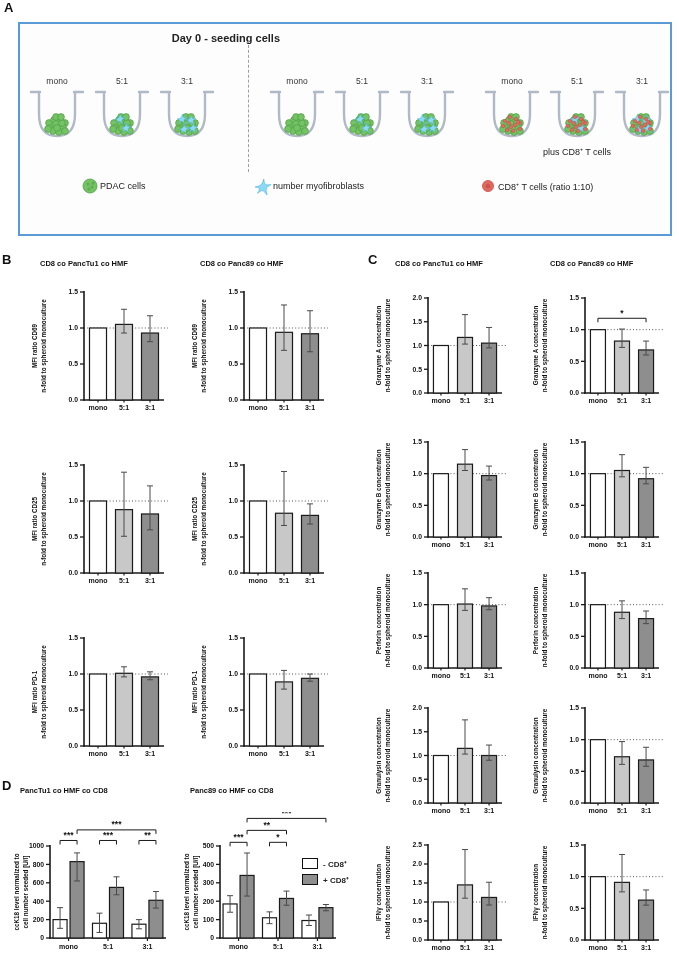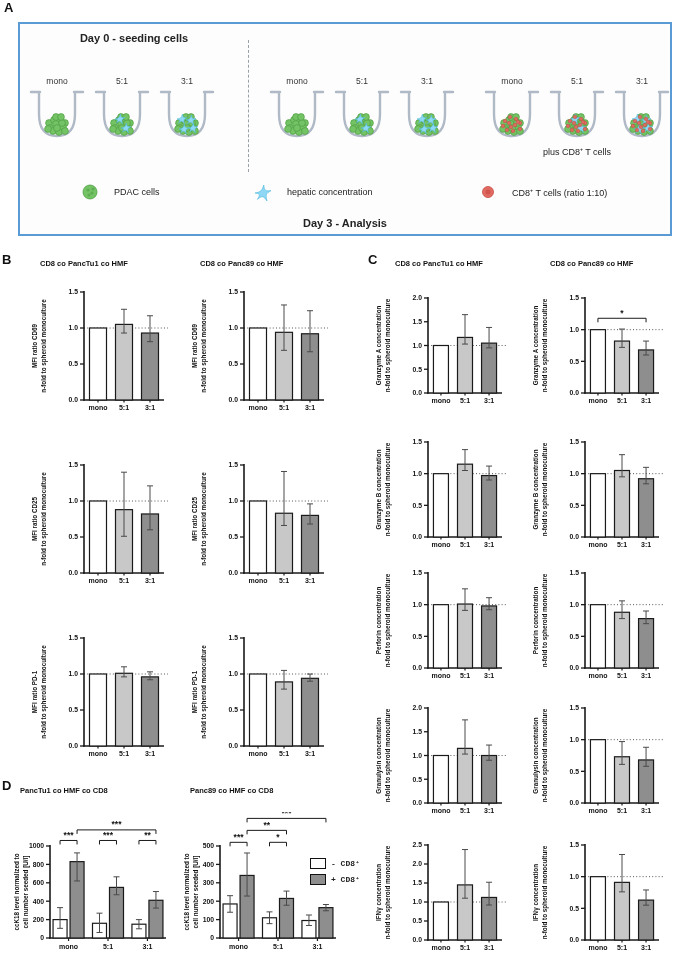--- a/index.html
+++ b/index.html
@@ -1,40 +1,40 @@
 <!DOCTYPE html>
 <html><head>
 <meta charset="utf-8">
 <style>
   html,body{margin:0;padding:0;background:#ffffff;}
   .figure{position:relative;width:679px;height:954px;background:#ffffff;overflow:hidden;
           font-family:"Liberation Sans",sans-serif;color:#1a1a1a;}
   .plabel{position:absolute;font-size:13px;font-weight:bold;color:#111;}
   
   .abox{position:absolute;left:18px;top:22px;width:650px;height:210px;border:2px solid #5b9bd5;background:#fdfdfd;}
-  .day-title{position:absolute;top:8px;font-size:11px;font-weight:bold;color:#222;text-align:center;}
+  .day-title{position:absolute;top:8px;font-size:11px;font-weight:bold;color:#222;text-align:right;padding-left:32px;}
   .day0{left:0;width:228px;}
   .day2{left:228px;width:420px;}
   .divider{position:absolute;left:228px;top:16px;height:132px;border-left:1.5px dashed #9aa0a6;}
   .well{position:absolute;top:52px;width:58px;text-align:center;}
   .wlabel{font-size:8.5px;color:#333;height:11px;}
   .plus-cd8{position:absolute;left:445px;top:121px;width:224px;text-align:center;font-size:9px;color:#222;}
   #aLegend{position:absolute;left:0;top:152px;width:100%;height:22px;}
-  .aleg{position:absolute;top:6px;display:flex;align-items:center;gap:14px;font-size:9px;color:#222;white-space:nowrap;}
+  .aleg{position:absolute;top:0;display:flex;align-items:center;gap:0;font-size:9px;color:#222;white-space:nowrap;}
   .day3{position:absolute;bottom:5px;left:0;width:100%;text-align:center;font-size:11px;font-weight:bold;color:#222;}
   
   .ctitle{position:absolute;font-size:7.5px;font-weight:bold;text-align:left;color:#111;white-space:nowrap;}
   .chart{position:absolute;}
   .chart svg{display:block;}
   .tick{font-family:"Liberation Sans",sans-serif;font-size:6.8px;font-weight:bold;fill:#111;}
   .ylab{font-family:"Liberation Sans",sans-serif;font-size:6.3px;font-weight:bold;fill:#111;}
   .xlab{font-family:"Liberation Sans",sans-serif;font-size:7px;font-weight:bold;fill:#111;}
   .sig{font-family:"Liberation Sans",sans-serif;font-size:8.5px;font-weight:bold;fill:#111;}
   
-  .d-legend{position:absolute;left:310px;top:858px;font-family:Liberation Mono, monospace;}
+  .d-legend{position:absolute;left:302px;top:858px;}
   .d-legend-row{display:flex;align-items:center;gap:5px;margin-bottom:5px;font-size:8px;font-weight:600;color:#222;white-space:nowrap;}
   .sw{display:inline-block;width:14px;height:9px;border:1.2px solid #111;background:#ffffff;}
   .sw2{background:#8e8e8e;}
 </style>
 </head>
 <body>
 
 <div class="figure">
 
   <div class="plabel" style="left:4px;top:0px">A</div>
@@ -268,31 +268,30 @@
             <circle cx="12" cy="11" r="1.6" fill="#4f9e44" opacity="0.6"></circle>
             <circle cx="9" cy="13" r="1.6" fill="#4f9e44" opacity="0.6"></circle>
             <circle cx="13" cy="7" r="1.6" fill="#4f9e44" opacity="0.6"></circle>
           </svg>
           <span>PDAC cells</span>
         </div>
         <div class="aleg" style="left: 233px;">
           <svg width="20" height="20">
             <path d="M2,11 C8,9.8 8.8,9 10.8,3 C11.2,8.6 12.4,9.4 18,8.6 C12.8,11.8 12.4,12.6 14,19 C10.4,13.8 9.2,13.4 4.4,17.4 C7.6,12.2 6.8,11.8 2,11 Z" fill="#8ed8f5" stroke="#49b6dd" stroke-width="0.6"></path>
           </svg>
-          <span>hepatic concentration</span>
+          <span>number myofibroblasts</span>
         </div>
         <div class="aleg" style="left: 458px; justify-content: space-between;">
           <svg width="20" height="20">
             <circle cx="10" cy="10" r="5.5" fill="#e16a62" stroke="#c74b42" stroke-width="0.8"></circle>
             <circle cx="10" cy="10" r="2.5" fill="#c74b42" opacity="0.7"></circle>
           </svg>
           <span>CD8⁺ T cells (ratio 1:10)</span>
         </div>
       </div>
-    <div class="day3">Day 3 - Analysis</div>
   </div>
 
   <div class="plabel" style="left:2px;top:252px">B</div>
   <div class="ctitle" style="left:40px;top:259px;width:130px">CD8 co PancTu1 co HMF</div>
   <div class="ctitle" style="left:200px;top:259px;width:130px">CD8 co Panc89 co HMF</div>
   <div class="chart" style="left:28px;top:284px">
       <svg width="144" height="136" viewBox="0 0 144 136">
         <line x1="56" x2="140" y1="44" y2="44" stroke="#555" stroke-width="1" stroke-dasharray="1,2.2"></line>
         <line x1="56" x2="56" y1="7" y2="116.8" stroke="#1a1a1a" stroke-width="1.6"></line>
         <line x1="55.2" x2="136" y1="116" y2="116" stroke="#1a1a1a" stroke-width="1.6"></line>

